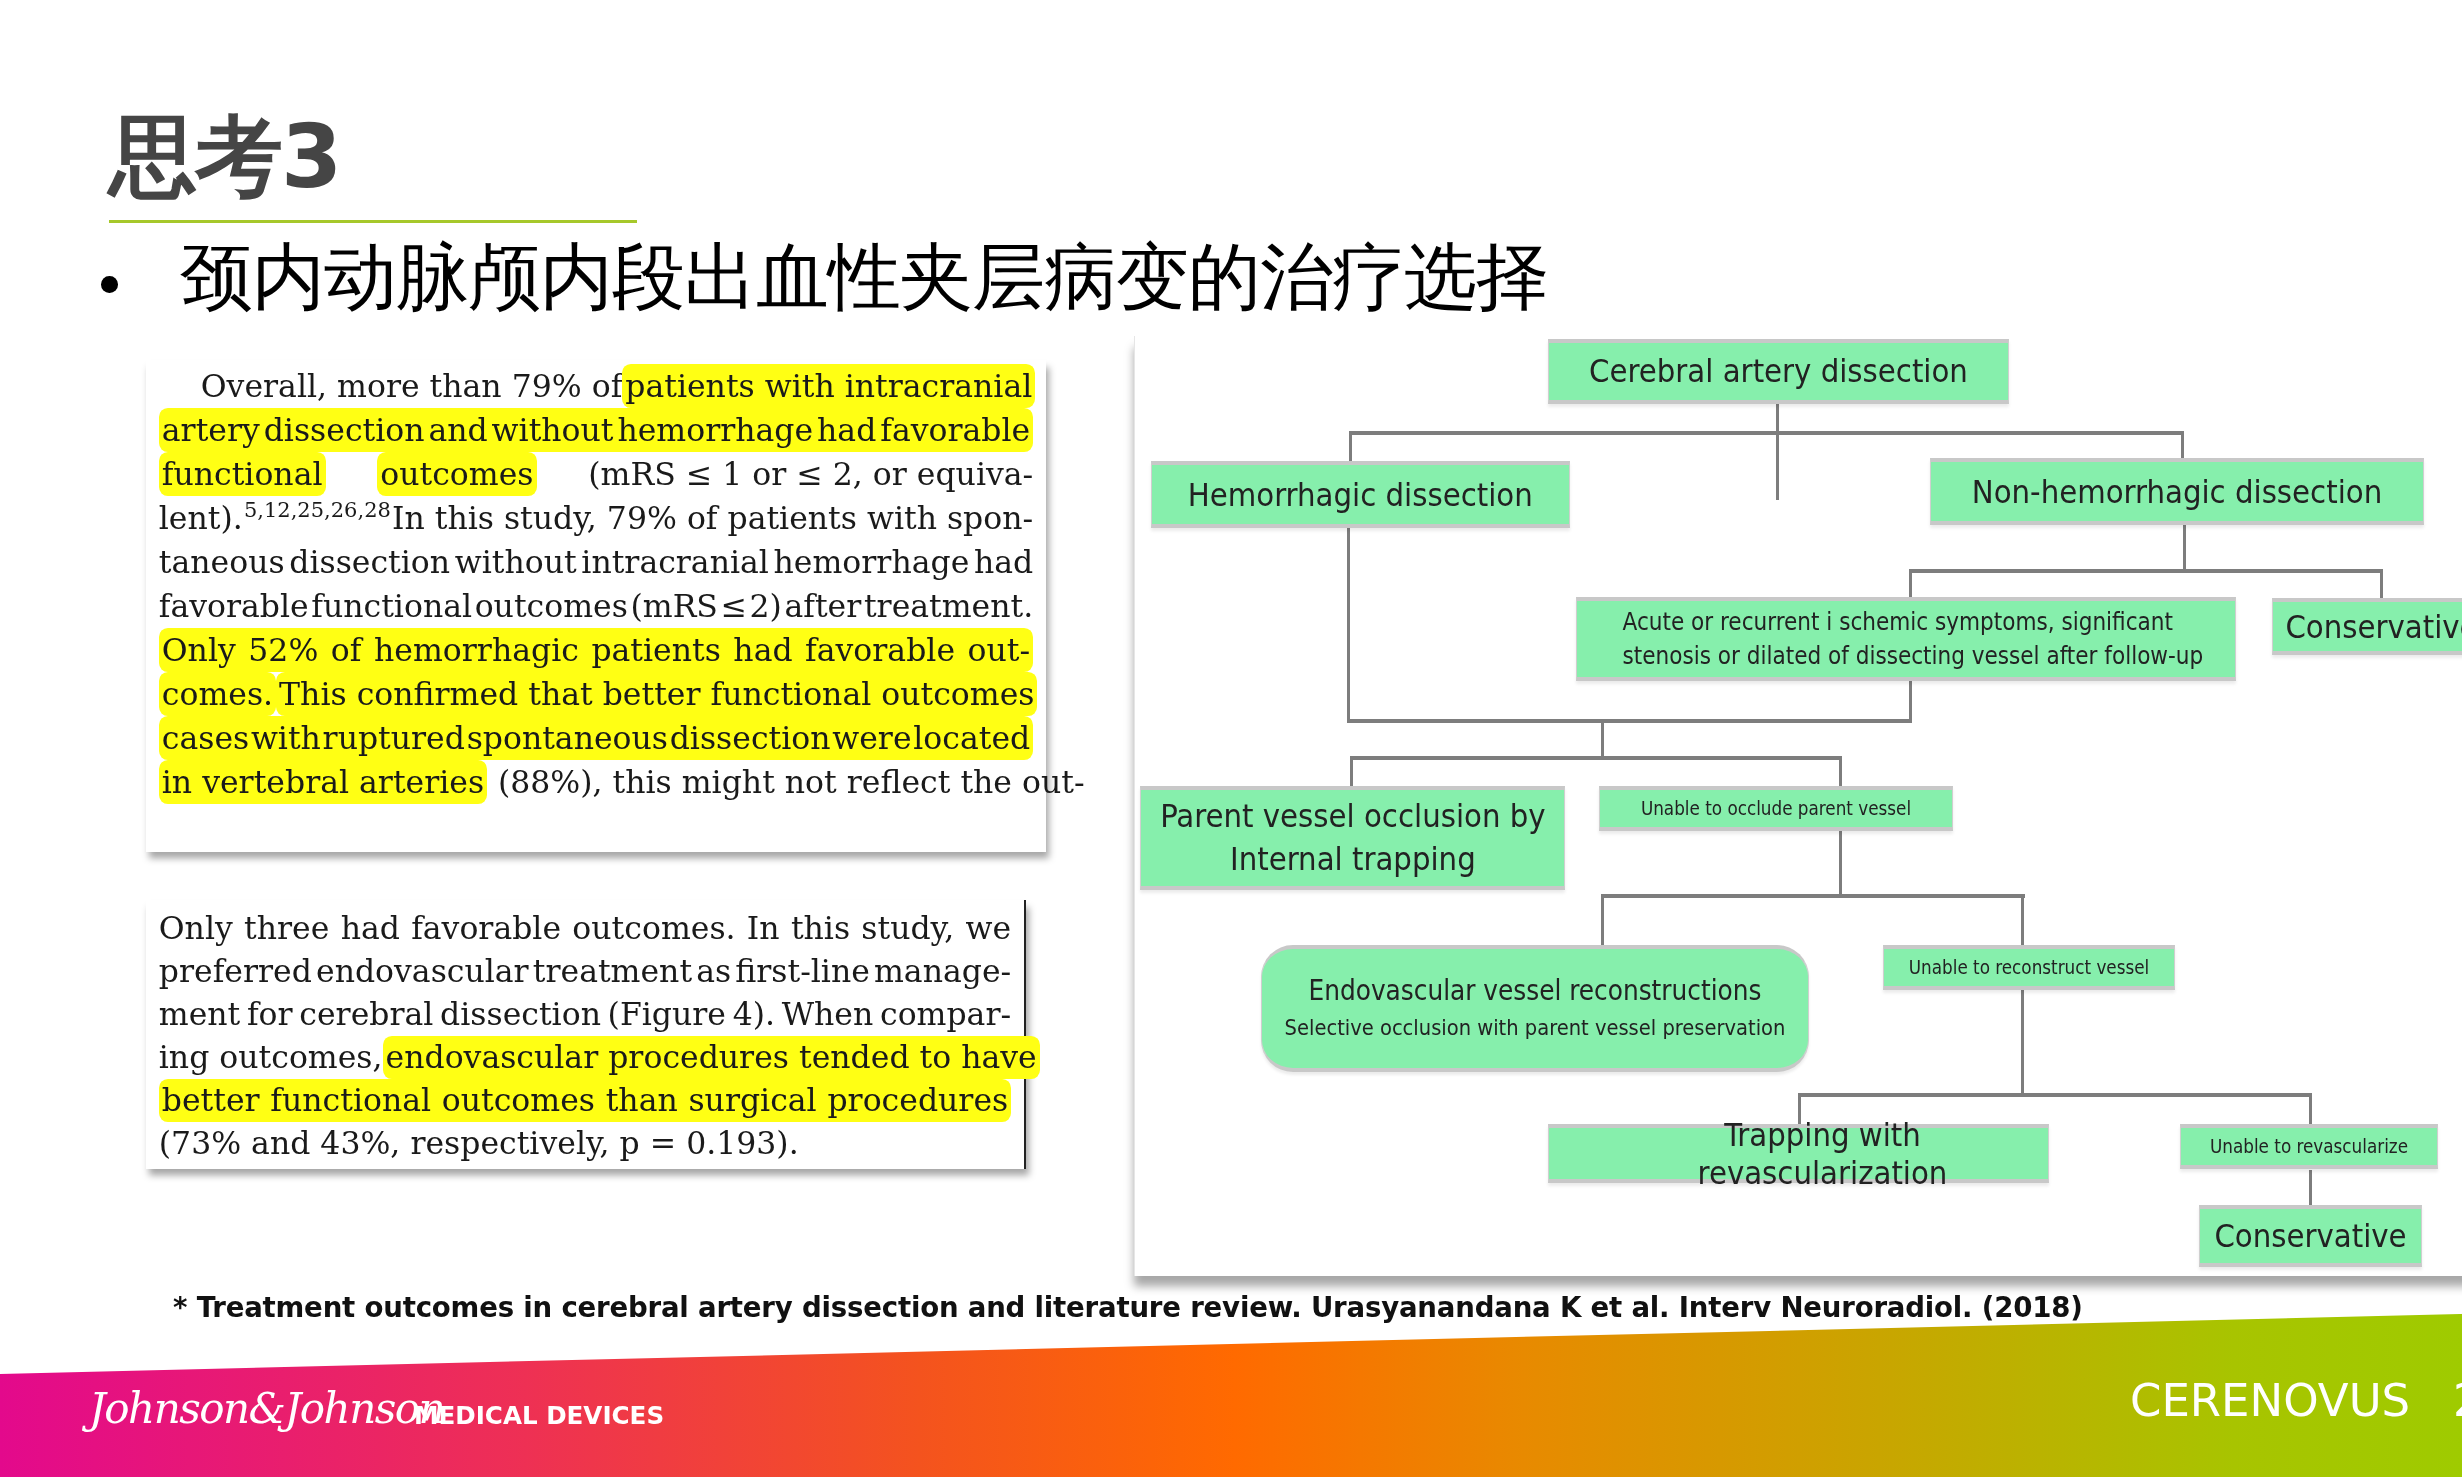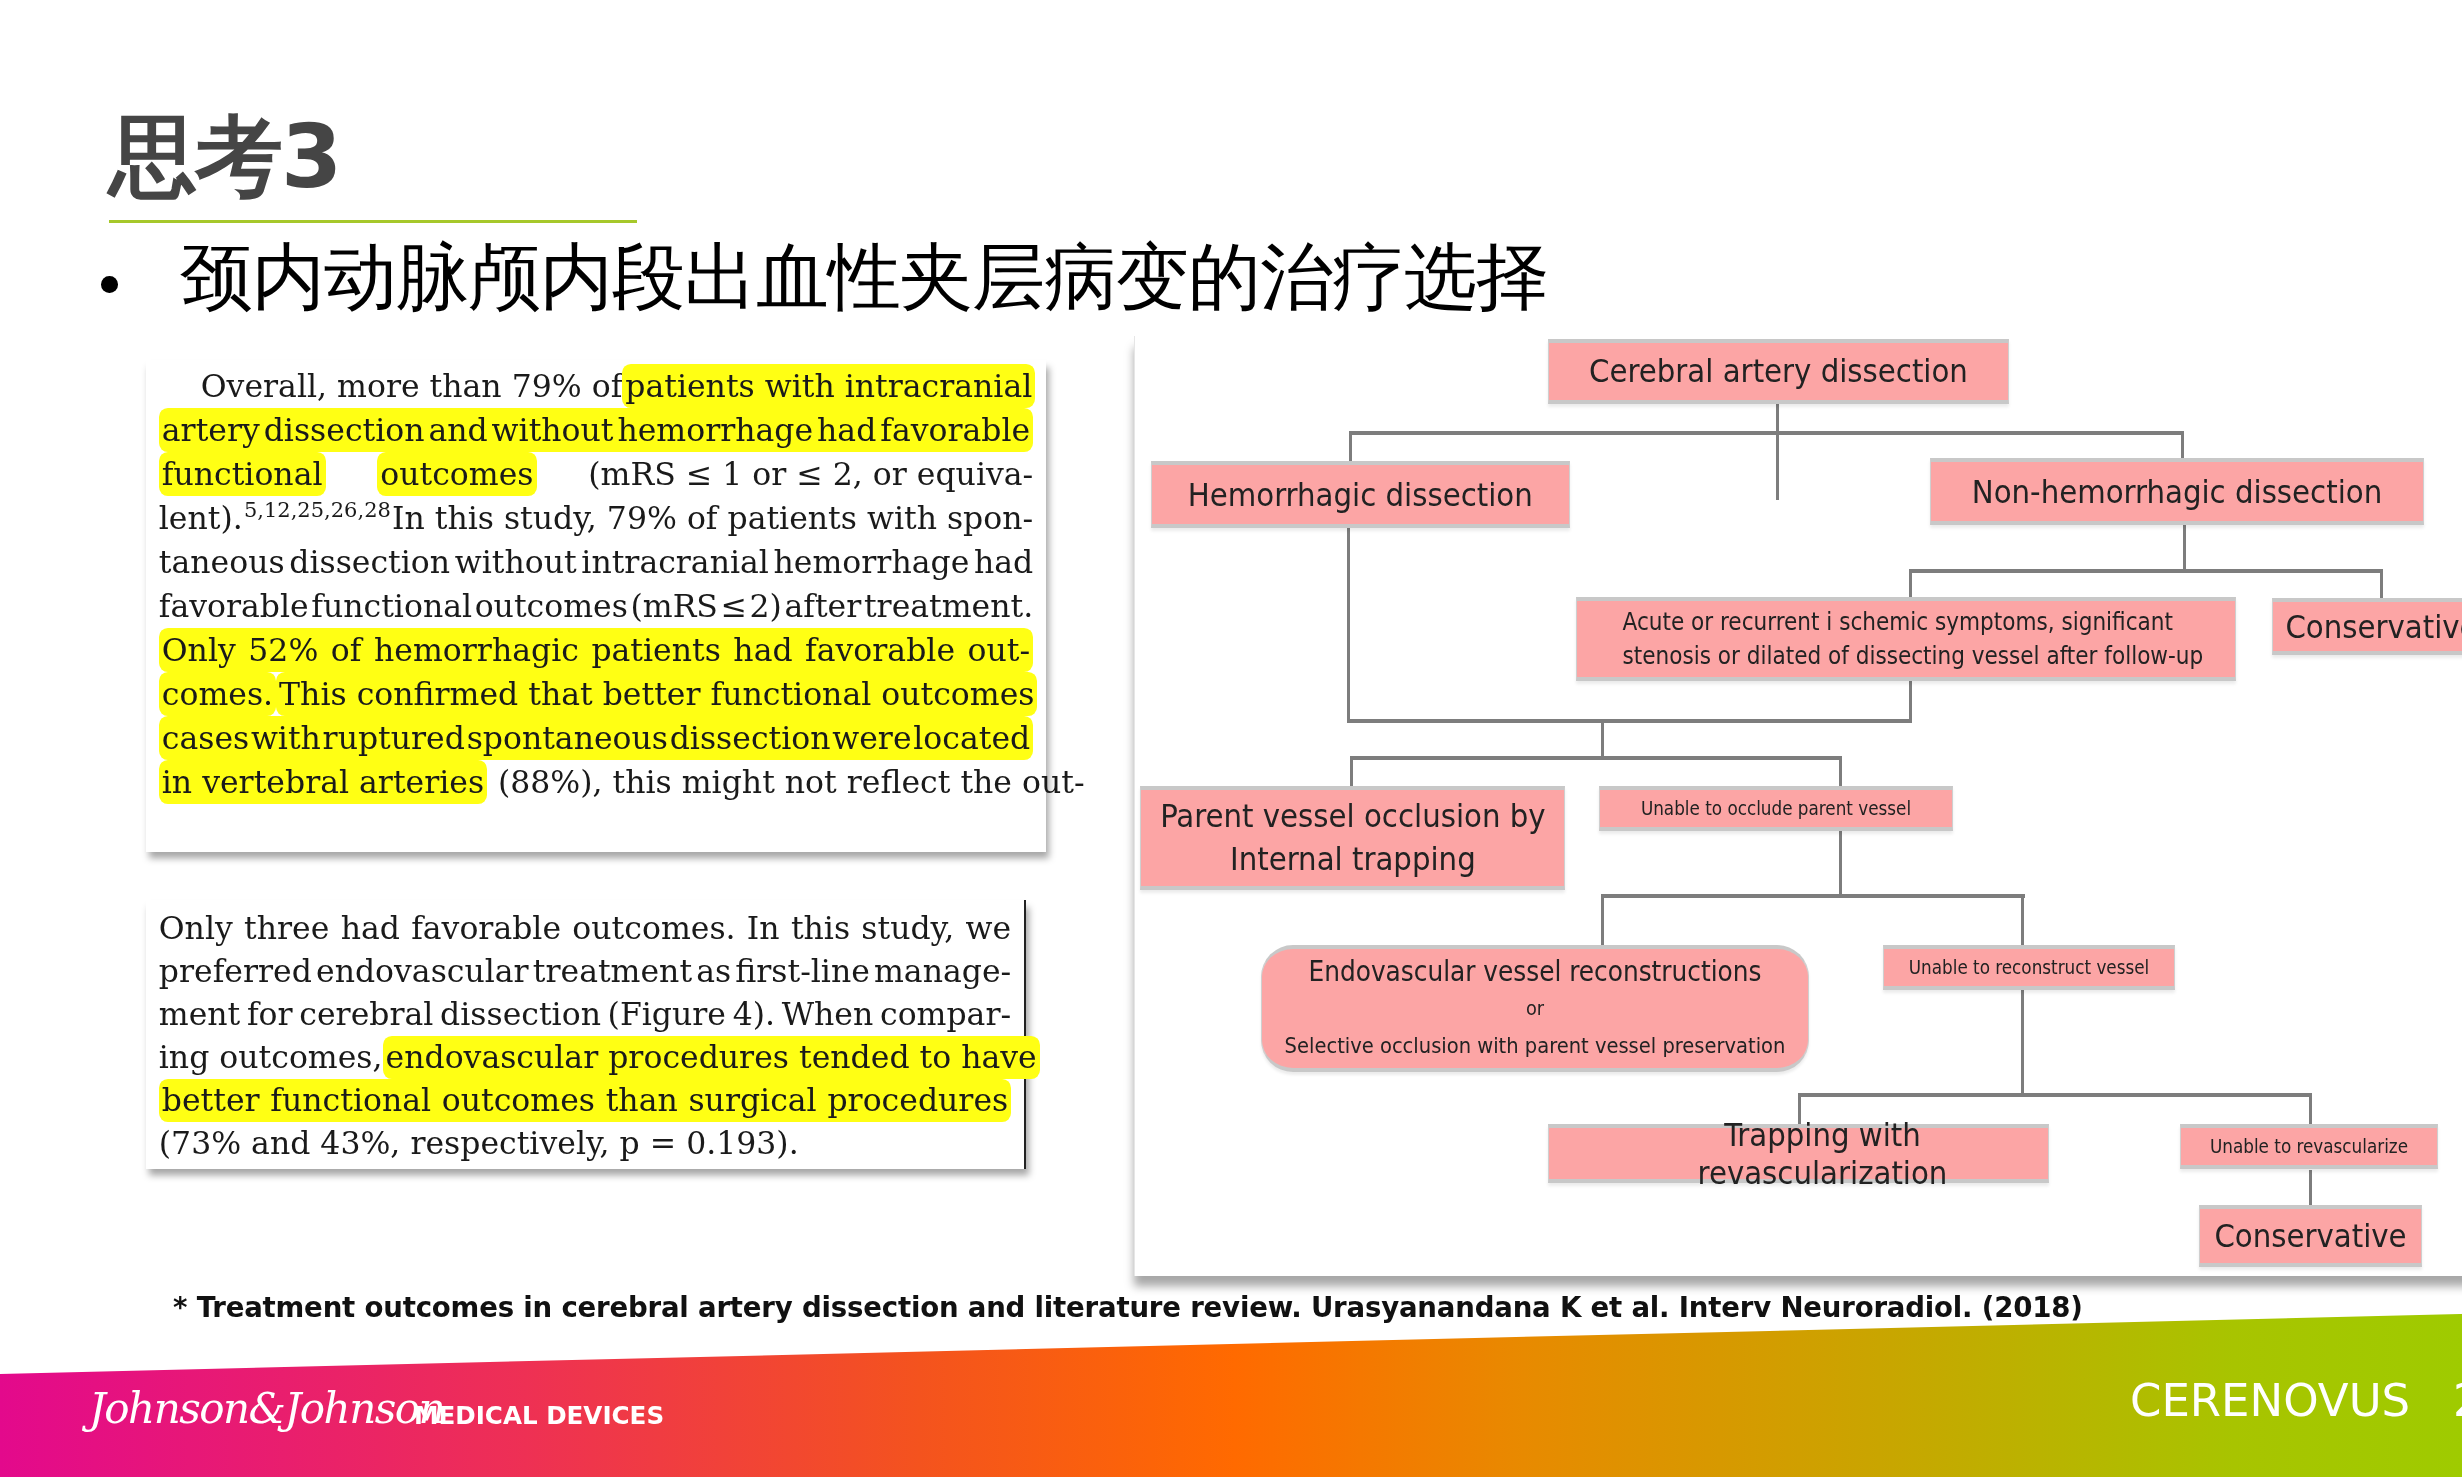--- a/index.html
+++ b/index.html
@@ -21,21 +21,21 @@
   .line.last { justify-content:flex-start; gap:10.8px; }
   .line.indent { padding-left:42px; }
   .hl { background:#ffff14; border-radius:8.9px; padding:0 3px; }
   .sup { font-size:21px; vertical-align:top; line-height:29.5px; }
   #excerpt-1 .para { top:3.9px; }
   #excerpt-2 .para { top:6.9px; }
   #excerpt-2 .line { height:43px; line-height:43px; }
 
   
   #flow-panel { left:1134px; top:336px; width:1371px; height:940px; background:#fff; border-left:1.5px solid #e6e6e6; border-right:5.9px solid #111; box-shadow: 0 10.8px 8.9px rgba(0,0,0,0.35); box-sizing:border-box; }
-  .node { position:absolute; background:#fca5a5; border:1.5px solid #cfcfcf; border-top:4.4px solid #c8c8c8; border-bottom:4.9px solid #c8c8c8; box-sizing:border-box; display:flex; align-items:center; justify-content:center; text-align:center; color:#222; font-family:"DejaVu Sans Condensed","DejaVu Sans", sans-serif; box-shadow: 0 3px 3px rgba(0,0,0,0.08); }
+  .node { position:absolute; background:#86efac; border:1.5px solid #cfcfcf; border-top:4.4px solid #c8c8c8; border-bottom:4.9px solid #c8c8c8; box-sizing:border-box; display:flex; align-items:center; justify-content:center; text-align:center; color:#222; font-family:"DejaVu Sans Condensed","DejaVu Sans", sans-serif; box-shadow: 0 3px 3px rgba(0,0,0,0.08); }
   .node span { display:block; }
   .n-lg { font-size:32.5px; }
   .n-md { font-size:27.6px; }
   .n-sm { font-size:24px; text-align:left; justify-content:center; padding-left:13.8px; line-height:34px; }
   .n-xs { font-size:18.7px; }
   .edge { position:absolute; background:#7d7d7d; }
   .h { height:4.4px; }
   .v { width:3px; }
 
   
@@ -251,21 +251,20 @@
       <span>Parent vessel occlusion by</span>
       <span>Internal trapping</span>
     </div>
   </div>
   <div class="node n-xs" style="left:464px;top:450px;width:354px;height:45px;">
       <span>Unable to occlude parent vessel</span>
     </div>
   <div class="node n-md" style="left:126px;top:609px;width:548px;height:127px;line-height:37px;border-radius:32px;">
     <div>
       <span>Endovascular vessel reconstructions</span>
-      <span style="font-size:19.7px;">or</span>
       <span style="font-size:21.7px;">Selective occlusion with parent vessel preservation</span>
     </div>
   </div>
   <div class="node n-xs" style="left:748px;top:609px;width:292px;height:45px;">
       <span>Unable to reconstruct vessel</span>
     </div>
   <div class="node n-lg" style="left:413px;top:788px;width:501px;height:59px;padding-left:48px;">
       <span>Trapping with revascularization</span>
     </div>
   <div class="node n-xs" style="left:1045px;top:788px;width:258px;height:45px;">

